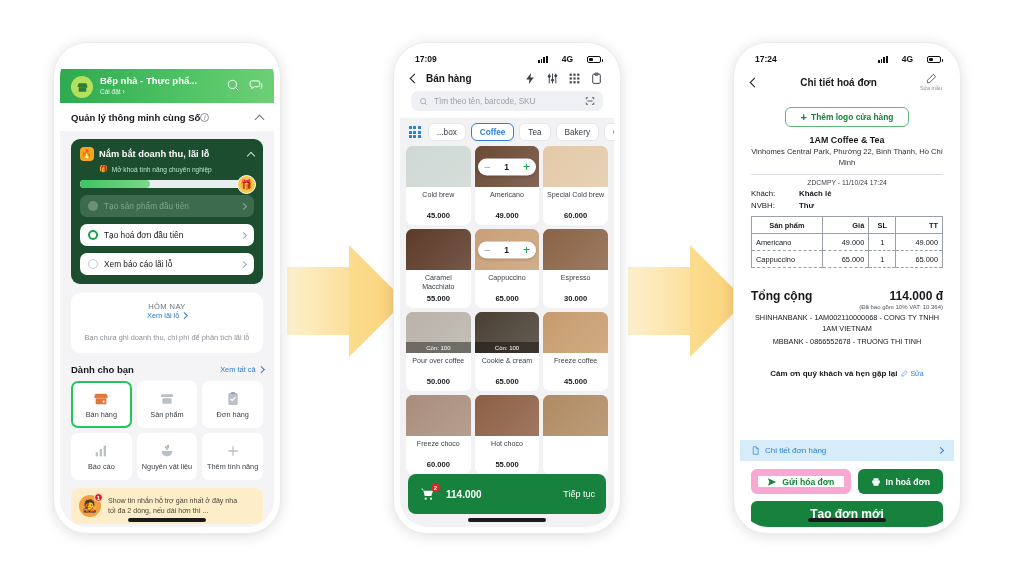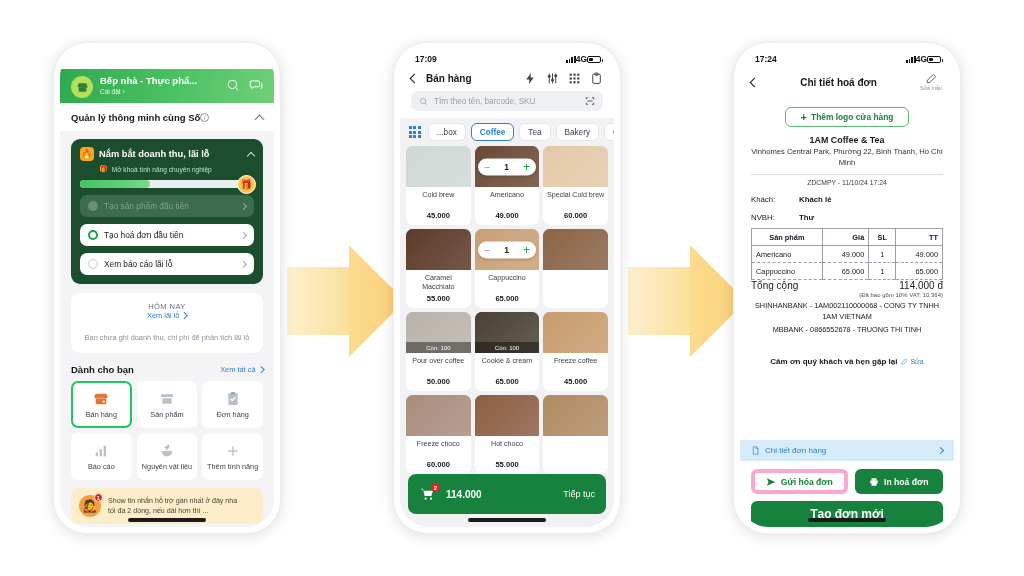--- a/index.html
+++ b/index.html
@@ -45,21 +45,21 @@
     position: absolute; bottom: 5px; left: 50%; transform: translateX(-50%);
     width: 78px; height: 4px; border-radius: 3px; background: #1a1a1a;
   }
 
   
   .statusbar {
     height: 20px; flex: none; display: flex; align-items: center;
     justify-content: space-between; padding: 0 13px 0 15px;
     font-size: 8.5px; font-weight: bold; color: #111; background: #fff;
   }
-  .status-right { display: flex; align-items: center; gap: 0; }
+  .status-right { display: flex; align-items: center; gap: 14px; }
   .sig { display: flex; align-items: flex-end; gap: 1px; height: 7px; }
   .sig i { width: 1.6px; background: #111; display: block; }
   .sig i:nth-child(1){height:2.5px} .sig i:nth-child(2){height:4px}
   .sig i:nth-child(3){height:5.5px} .sig i:nth-child(4){height:7px}
   .batt { width: 14px; height: 7px; border: 1px solid #111; border-radius: 2px;
           position: relative; padding: 1px; }
   .batt::after { content:''; position:absolute; right:-3px; top:2px;
                  width:1.5px; height:3px; background:#111; border-radius:0 1px 1px 0; }
   .batt i { display:block; height:100%; width:40%; background:#111; border-radius:1px; }
 
@@ -214,51 +214,51 @@
   .p3-edit svg { width: 11px; height: 11px; }
   .p3-edit span { font-size: 5.4px; color: #8b9099; }
   .p3-body { flex: 1; background: #fff; overflow: hidden; padding: 6px 11px 0; }
   .logo-btn { margin: 4px auto 0; width: 124px; height: 20px; border: 1px solid #5cb874;
               border-radius: 6px; display: flex; align-items: center; justify-content: center;
               gap: 4px; color: #17823d; font-size: 8.4px; font-weight: bold; }
   .inv-shop { text-align: center; font-size: 8.9px; font-weight: bold; color: #16181c; margin-top: 8px; }
   .inv-addr { text-align: center; font-size: 7.6px; color: #2b3036; line-height: 10.5px; margin-top: 2px; }
   .hr { height: 1px; background: #d9dde2; margin: 6px 0 4px; }
   .inv-code { text-align: center; font-size: 6.8px; color: #3b4149; }
-  .inv-kv { display: flex; font-size: 7.8px; color: #16181c; margin-top: 9px; }
+  .inv-kv { display: flex; font-size: 7.8px; color: #16181c; margin-top: 3px; }
   .inv-kv .k { width: 48px; }
   .inv-kv .v { font-weight: bold; }
 
   table.inv { width: 100%; border-collapse: collapse; margin-top: 6px;
               font-size: 7.4px; color: #16181c; }
   table.inv th, table.inv td { border: 1px solid #9aa0a8; padding: 3.5px 4px; }
   table.inv th { font-weight: bold; }
   table.inv .r { text-align: right; }
   table.inv .c { text-align: center; }
   table.inv tr.body td { border-top: 1px dashed #9aa0a8; border-bottom: 1px dashed #9aa0a8; }
 
   .tot-row { display: flex; justify-content: space-between; align-items: baseline;
-             margin-top: 0; font-size: 10px; font-weight: normal; color: #16181c; }
+             margin-top: 21px; font-size: 12px; font-weight: bold; color: #16181c; }
   .vat { text-align: right; font-size: 6px; color: #4b5159; margin-top: 1px; }
   .bank { text-align: center; font-size: 7.3px; color: #16181c; line-height: 10.5px; margin-top: 3px; }
   .thanks { font-size: 8px; font-weight: bold; color: #16181c;
             margin-top: 21px; display: flex; align-items: center; justify-content: center; gap: 4px; }
   .thanks .ed { font-size: 7px; font-weight: normal; color: #2b7fd4;
                 display: flex; align-items: center; gap: 2px; }
 
   .p3-foot { flex: none; background: #fff; }
   .order-link { background: #d6ecf9; padding: 6px 11px; display: flex; align-items: center;
                 gap: 5px; font-size: 8px; color: #2b7fd4; }
   .order-link .sp { flex: 1; }
   .order-link .ch { width: 5px; height: 5px; border-right: 1.3px solid #2b7fd4;
                     border-top: 1.3px solid #2b7fd4; transform: rotate(45deg); }
   .btn-row { display: flex; gap: 7px; padding: 8px 11px 0; }
   .btn { flex: 1; height: 25px; border-radius: 6px; display: flex; align-items: center;
          justify-content: center; gap: 5px; font-size: 8.6px; font-weight: bold; }
-  .btn.outline { border: 4px solid #f9a8d4; color: #17823d; background: #fff; }
+  .btn.outline { border: 7px solid #f9a8d4; color: #17823d; background: #fff; }
   .btn.solid { background: #17823d; color: #fff; }
   .btn-full { margin: 7px 11px 0; height: 26px; border-radius: 6px; background: #17823d;
               color: #fff; font-size: 12px; font-weight: bold; display: flex;
               align-items: center; justify-content: center; }
 </style>
 </head>
 <body>
 
 <div class="stage">
 
@@ -572,20 +572,24 @@
                 <span class="pl">+</span>
               </div>
             </div>
             <div class="prod-info">
               <div class="prod-name">Cappuccino</div>
               <div class="prod-price">65.000</div>
             </div>
           </div>
           <div class="prod">
             <div class="prod-img" style="background: linear-gradient(135deg, rgb(138, 99, 70) 0%, rgba(255, 255, 255, 0.2) 130%), rgb(138, 99, 70);"></div>
+            <div class="prod-info">
+              <div class="prod-name">Espresso</div>
+              <div class="prod-price">30.000</div>
+            </div>
           </div>
           <div class="prod">
             <div class="prod-img" style="background: linear-gradient(135deg, rgb(185, 179, 170) 0%, rgba(255, 255, 255, 0.2) 130%), rgb(185, 179, 170);">
               <div class="stock">Còn: 100</div>
             </div>
             <div class="prod-info">
               <div class="prod-name">Pour over coffee</div>
               <div class="prod-price">50.000</div>
             </div>
           </div>

